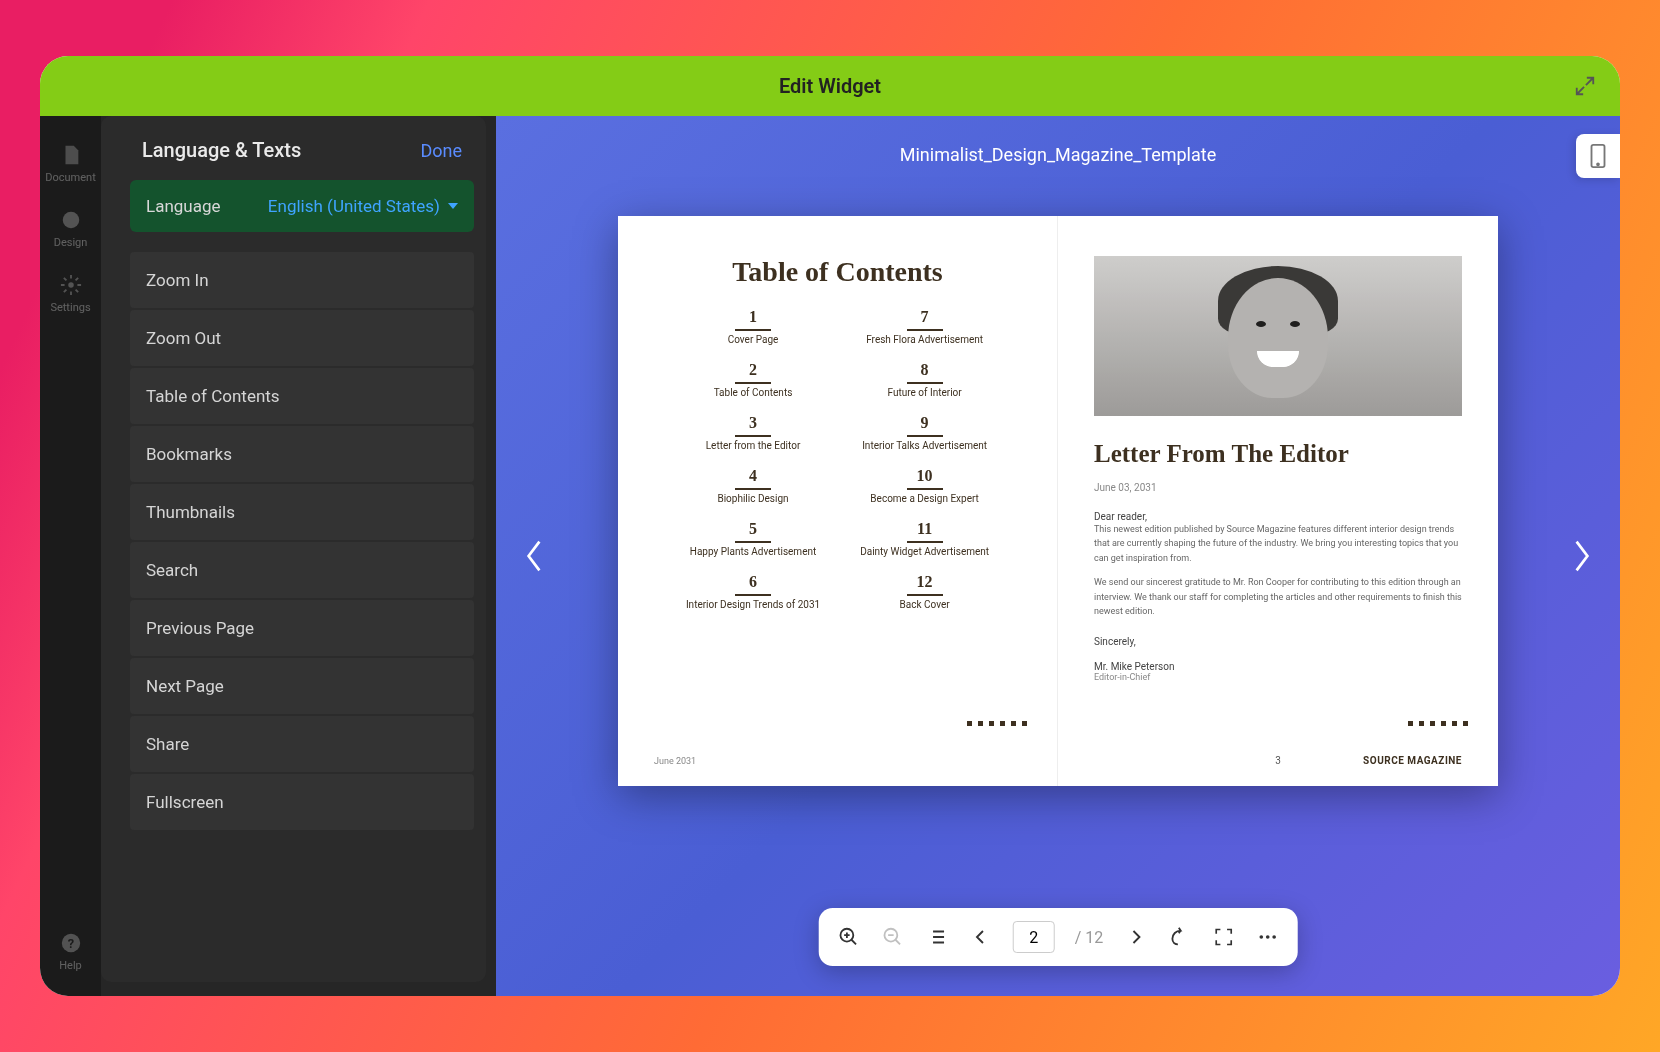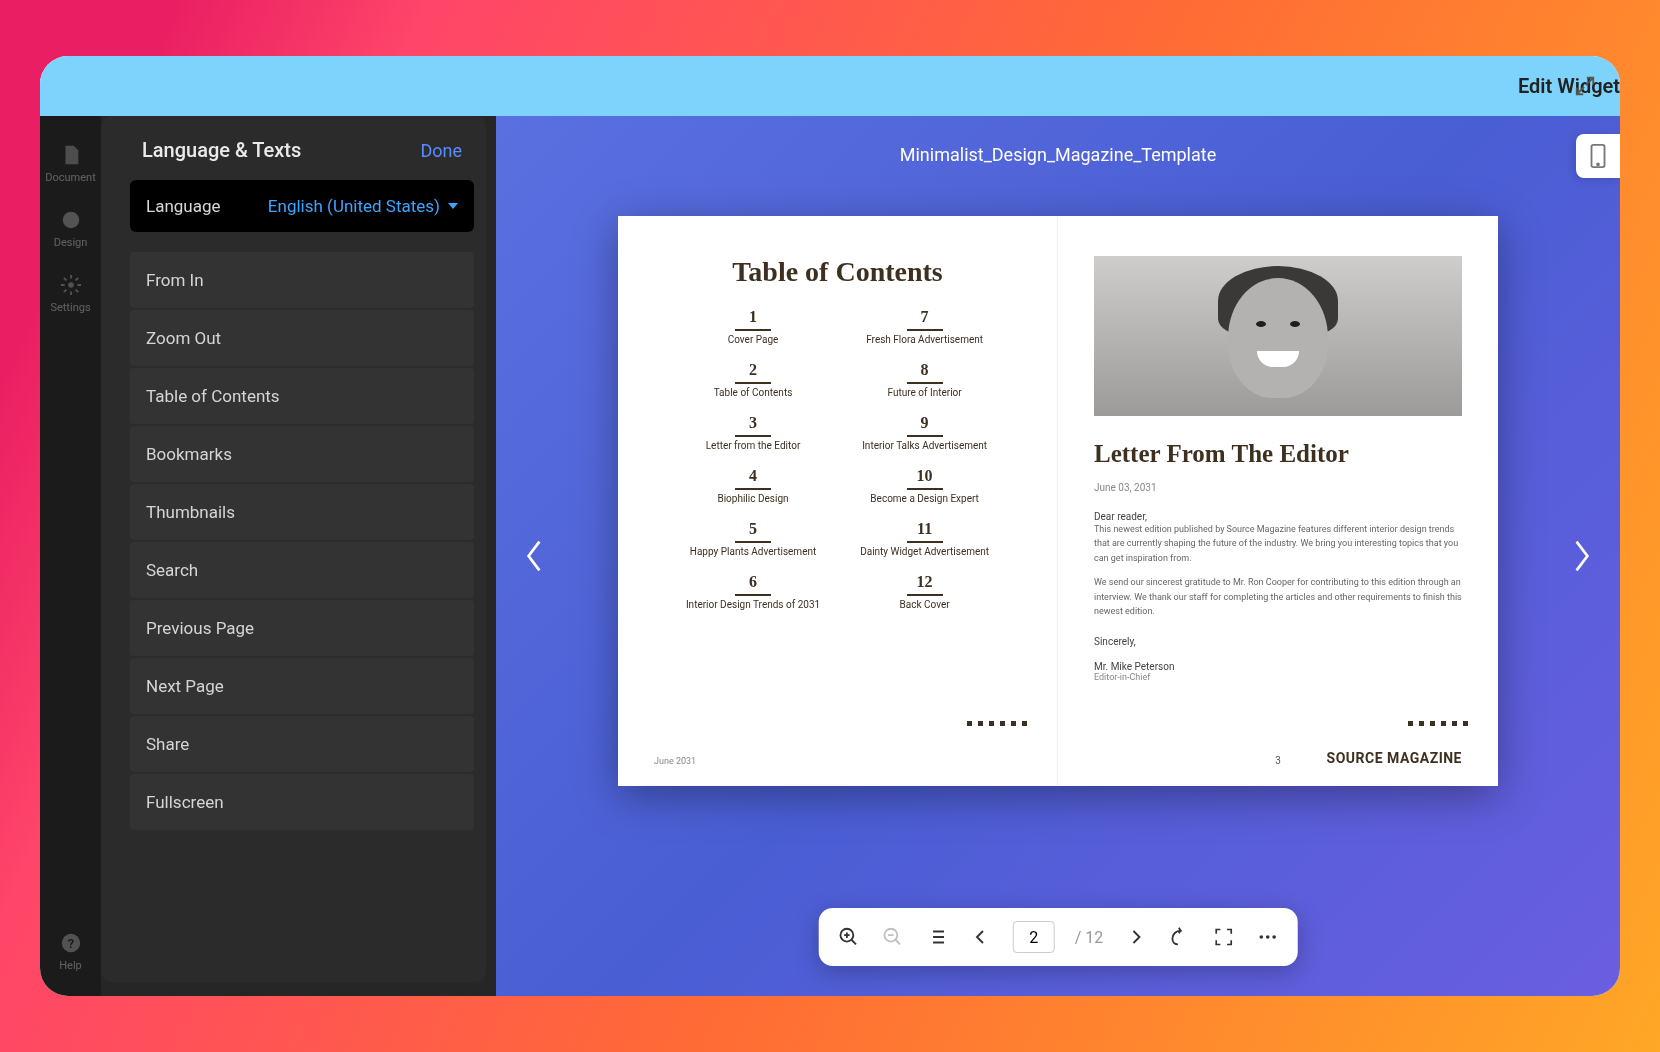--- a/index.html
+++ b/index.html
@@ -1,35 +1,35 @@
 <!DOCTYPE html>
 <html><head>
 <meta charset="utf-8">
 <style>
 *{margin:0;padding:0;box-sizing:border-box;font-family:-apple-system,BlinkMacSystemFont,"Segoe UI",Roboto,sans-serif;}
 body{width:1660px;height:1052px;background:linear-gradient(115deg,#e91e63 0%,#e91e63 8%,#ff4569 20%,#ff6b35 55%,#ffa726 100%);display:flex;align-items:center;justify-content:center;overflow:hidden;}
 .window{width:1580px;height:940px;background:#fff;border-radius:28px;overflow:hidden;position:relative;display:flex;flex-direction:column;}
-.titlebar{height:60px;display:flex;align-items:center;justify-content:flex-end;position:relative;background:#7dd3fc;}
+.titlebar{height:60px;display:flex;align-items:center;justify-content:center;position:relative;background:#84cc16;}
 .titlebar-title{font-size:20px;font-weight:600;color:#222;}
 .expand-btn{position:absolute;right:20px;top:15px;width:30px;height:30px;display:flex;align-items:center;justify-content:center;cursor:pointer;}
 .body{flex:1;display:flex;position:relative;}
 .left-rail{width:61px;background:#1b1b1b;display:flex;flex-direction:column;align-items:flex-end;padding-top:15px;position:relative;}
 .rail-item{display:flex;flex-direction:column;align-items:center;gap:4px;padding:12px 0;width:100%;opacity:.35;}
 .rail-item span{font-size:11px;color:#e0e0e0;}
 .rail-icon{width:24px;height:24px;display:flex;align-items:center;justify-content:center;}
 .rail-bottom{margin-top:auto;margin-bottom:12px;}
 .side-panel{width:395px;background:#262626;position:relative;}
 .panel-inner{position:absolute;left:0;right:10px;top:0;bottom:14px;background:#2b2b2b;border-radius:10px;overflow:hidden;display:flex;flex-direction:column;padding-left:17px;}
 .panel-header{display:flex;align-items:center;justify-content:space-between;padding:22px 24px 18px;}
 .panel-title{font-size:20px;font-weight:500;color:#eaeaea;}
 .done-link{color:#5a8cff;font-size:18px;cursor:pointer;}
 .panel-scroll{flex:1;overflow-y:auto;padding:0 12px 0 12px;}
 .panel-scroll::-webkit-scrollbar{width:6px;}
 .panel-scroll::-webkit-scrollbar-thumb{background:#555;border-radius:3px;}
-.lang-row{background:#000000;border-radius:6px;padding:16px 16px;display:flex;align-items:flex-end;justify-content:space-between;margin-bottom:20px;gap:14px;}
+.lang-row{background:#14532d;border-radius:6px;padding:16px 16px;display:flex;align-items:flex-end;justify-content:space-between;margin-bottom:20px;gap:14px;}
 .lang-label{color:#d8d8d8;font-size:17px;}
 .lang-value{color:#3fa4ff;font-size:17px;display:flex;align-items:center;gap:8px;}
 .caret-down{width:0;height:0;border-left:5px solid transparent;border-right:5px solid transparent;border-top:6px solid #3fa4ff;}
 .text-list{display:flex;flex-direction:column;}
 .text-item{background:#333;border-radius:4px;padding:18px 16px;margin-bottom:2px;color:#d5d5d5;font-size:17px;cursor:pointer;}
 .viewer{flex:1;background:linear-gradient(135deg,#5a6fe0 0%,#4a5ed4 50%,#6a5ee0 100%);position:relative;overflow:hidden;}
 .doc-title{text-align:center;color:#fff;font-size:18px;padding:28px 0 0;}
 .mobile-toggle{position:absolute;right:0;top:18px;width:44px;height:44px;background:#fff;border-radius:8px 0 0 8px;display:flex;align-items:center;justify-content:center;box-shadow:-2px 2px 8px rgba(0,0,0,.15);}
 .nav-arrow{position:absolute;top:50%;transform:translateY(-50%);width:40px;height:60px;display:flex;align-items:center;justify-content:center;cursor:pointer;}
 .nav-prev{left:18px;}
@@ -43,21 +43,21 @@
 .toc-entry{text-align:center;}
 .toc-num{font-family:Georgia,serif;font-size:16px;font-weight:700;color:#3d3020;}
 .toc-rule{width:36px;height:2px;background:#3d3020;margin:3px auto;}
 .toc-text{font-size:10px;color:#3d3020;}
 .dots{position:absolute;bottom:60px;display:flex;gap:6px;}
 .dots.l{right:30px;}
 .dots.r{right:30px;}
 .dot{width:5px;height:5px;background:#3d3020;}
 .page-date{position:absolute;bottom:20px;left:36px;font-size:9px;color:#888;}
 .page-num{position:absolute;bottom:20px;left:50%;transform:translateX(-50%);font-size:10px;color:#555;}
-.page-brand{position:absolute;bottom:20px;right:36px;font-size:14px;font-weight:700;letter-spacing:.5px;color:#3d3020;}
+.page-brand{position:absolute;bottom:20px;right:36px;font-size:10px;font-weight:700;letter-spacing:.5px;color:#3d3020;}
 .editor-photo{width:100%;height:160px;background:linear-gradient(180deg,#d4c8b8 0%,#a89882 100%);position:relative;overflow:hidden;margin-bottom:24px;filter:grayscale(.9) contrast(1.05);}
 .face{position:absolute;left:50%;top:22px;transform:translateX(-50%);width:100px;height:120px;background:#bfae96;border-radius:50% 50% 45% 45%;}
 .hair{position:absolute;left:50%;top:10px;transform:translateX(-50%);width:120px;height:70px;background:#4a3a28;border-radius:60% 60% 30% 30%;}
 .eye{position:absolute;width:10px;height:6px;background:#2b2218;border-radius:50%;top:65px;}
 .eye.l{left:calc(50% - 22px);}
 .eye.r{left:calc(50% + 12px);}
 .mouth{position:absolute;left:50%;top:95px;transform:translateX(-50%);width:42px;height:16px;background:#fff;border-radius:0 0 24px 24px;}
 .editor-title{font-family:Georgia,serif;font-size:25px;font-weight:700;color:#3d3020;margin-bottom:14px;}
 .editor-date{font-size:10px;color:#888;margin-bottom:18px;}
 .editor-greet{font-size:10px;color:#444;}
@@ -131,21 +131,21 @@
         </div>
         <div class="panel-scroll">
           <div class="lang-row">
             <div class="lang-label">Language</div>
             <div class="lang-value">
               <span>English (United States)</span>
               <span class="caret-down"></span>
             </div>
           </div>
           <div class="text-list">
-            <div class="text-item">From In</div>
+            <div class="text-item">Zoom In</div>
             <div class="text-item">Zoom Out</div>
             <div class="text-item">Table of Contents</div>
             <div class="text-item">Bookmarks</div>
             <div class="text-item">Thumbnails</div>
             <div class="text-item">Search</div>
             <div class="text-item">Previous Page</div>
             <div class="text-item">Next Page</div>
             <div class="text-item">Share</div>
             <div class="text-item">Fullscreen</div>
           </div>

